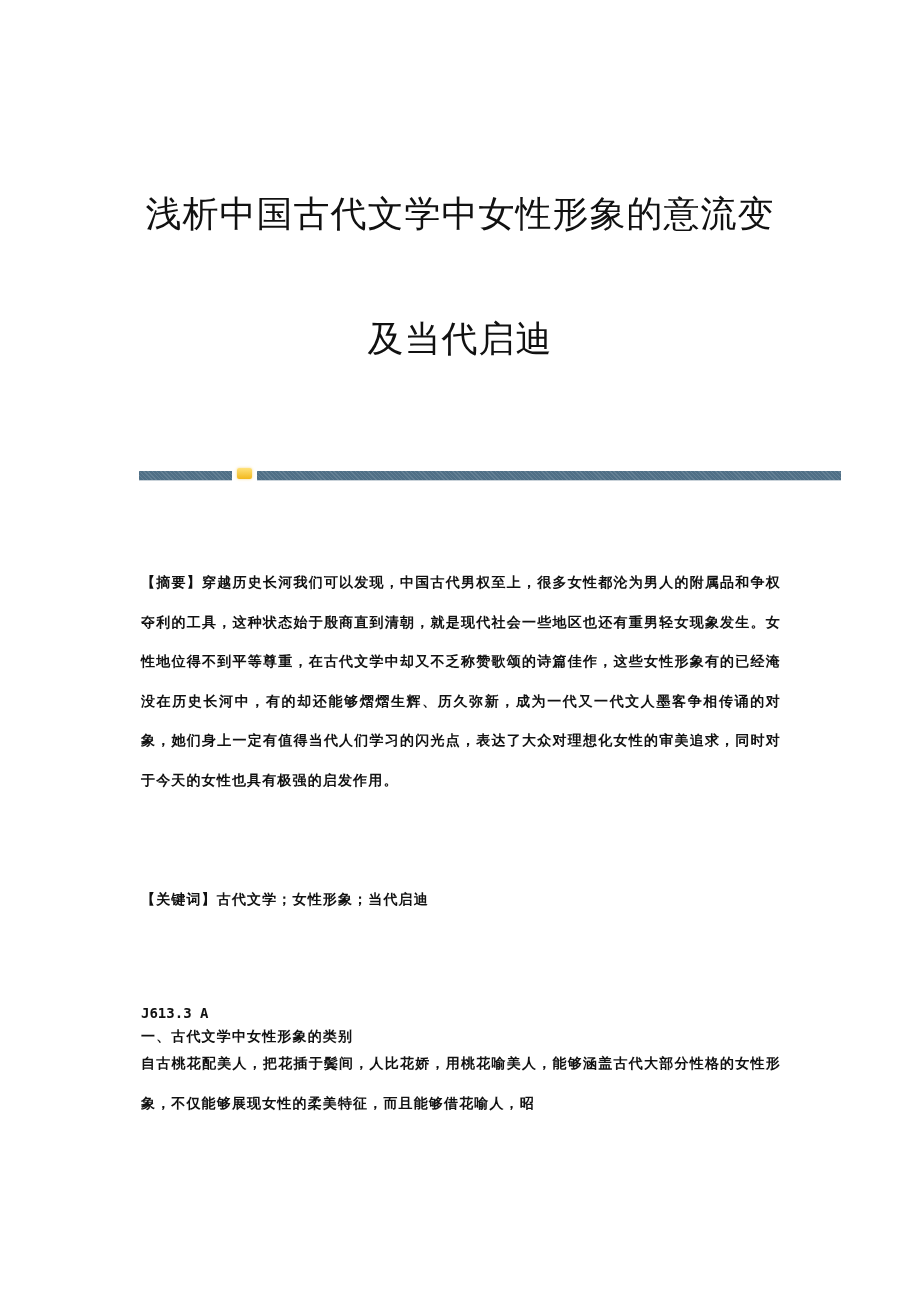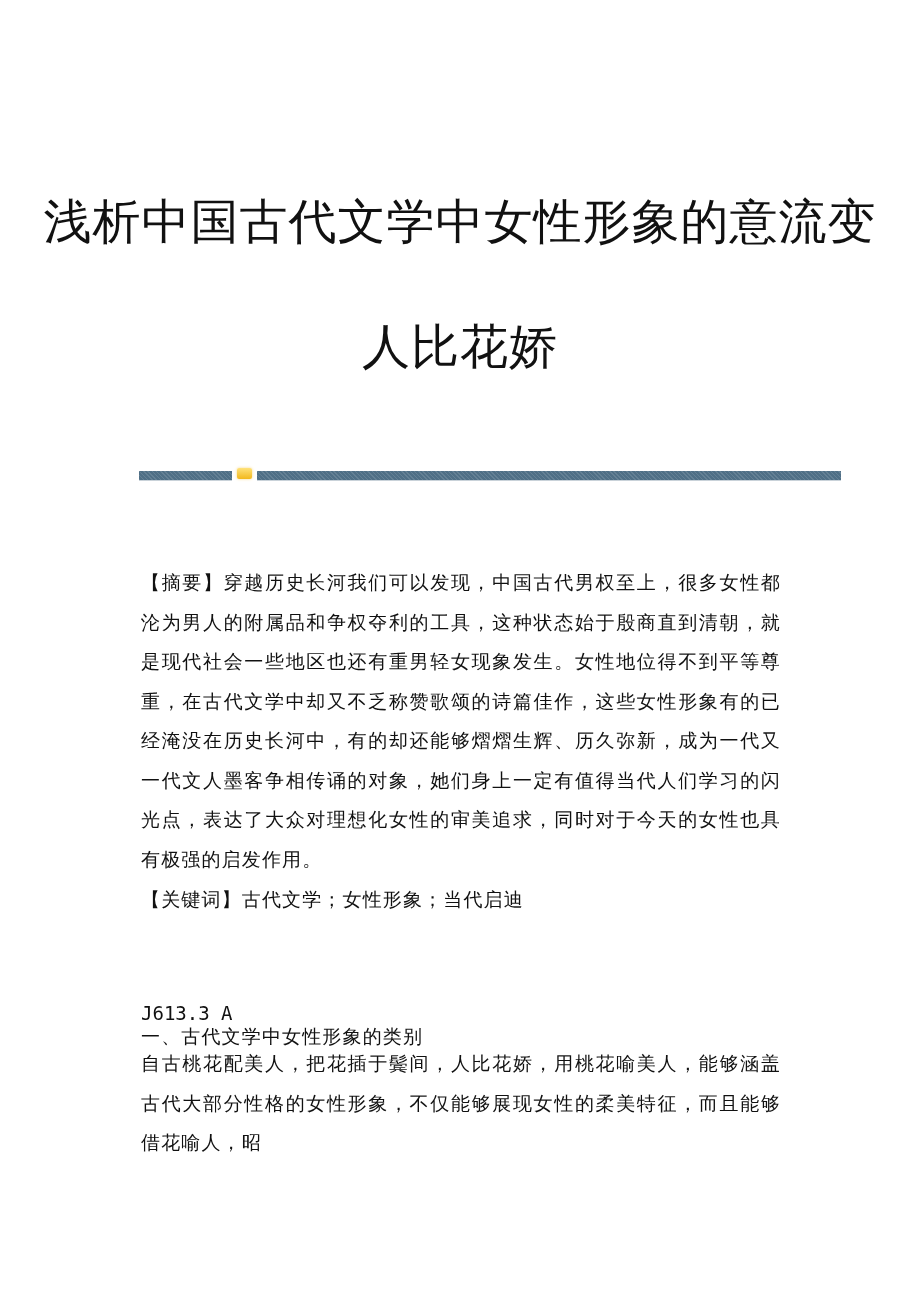--- a/index.html
+++ b/index.html
@@ -14,21 +14,21 @@
       overflow: hidden;
       font-family: "DejaVu Serif", "Liberation Serif", serif;
       color: #111111;
     }
     .title {
       position: absolute;
       left: 0;
       width: 920px;
       text-align: center;
       font-family: Liberation Mono, monospace;
-      font-size: 48px;
+      font-size: 36px;
       letter-spacing: 1px;
       color: #111;
     }
     .title.line1 { top: 190px; }
     .title.line2 { top: 315px; }
 
     .divider {
       position: absolute;
       top: 471px;
       left: 139px;
@@ -53,38 +53,39 @@
       height: 11px;
       background: linear-gradient(#ffe27a, #f2b81c);
       border-radius: 2px;
       box-shadow: 0 0 3px #f6d88a;
     }
 
     .para {
       position: absolute;
       left: 141px;
       width: 640px;
-      font-size: 19px;
+      font-size: 14px;
       line-height: 39.5px;
       letter-spacing: 1.15px;
       text-align: justify;
       margin: 0;
+      font-weight: bold;
     }
     .abstract { top: 563px; }
     .keywords { top: 880px; }
     .classno { top: 994px; font-family: "DejaVu Sans Mono", "Liberation Mono", monospace; letter-spacing: 0; }
     .heading { top: 1017px; }
     .body1 { top: 1044px; }
   </style>
 </head>
 <body>
 
 <div>
   <div class="title line1">浅析中国古代文学中女性形象的意流变</div>
-  <div class="title line2">人比花娇</div>
+  <div class="title line2">及当代启迪</div>
 
   <div class="divider">
     <div class="seg left"></div>
     <div class="gem"></div>
     <div class="seg right"></div>
   </div>
 
   <p class="para abstract">【摘要】穿越历史长河我们可以发现，中国古代男权至上，很多女性都沦为男人的附属品和争权夺利的工具，这种状态始于殷商直到清朝，就是现代社会一些地区也还有重男轻女现象发生。女性地位得不到平等尊重，在古代文学中却又不乏称赞歌颂的诗篇佳作，这些女性形象有的已经淹没在历史长河中，有的却还能够熠熠生辉、历久弥新，成为一代又一代文人墨客争相传诵的对象，她们身上一定有值得当代人们学习的闪光点，表达了大众对理想化女性的审美追求，同时对于今天的女性也具有极强的启发作用。</p>
   <p class="para keywords">【关键词】古代文学；女性形象；当代启迪</p>
   <p class="para classno">J613.3 A</p>

